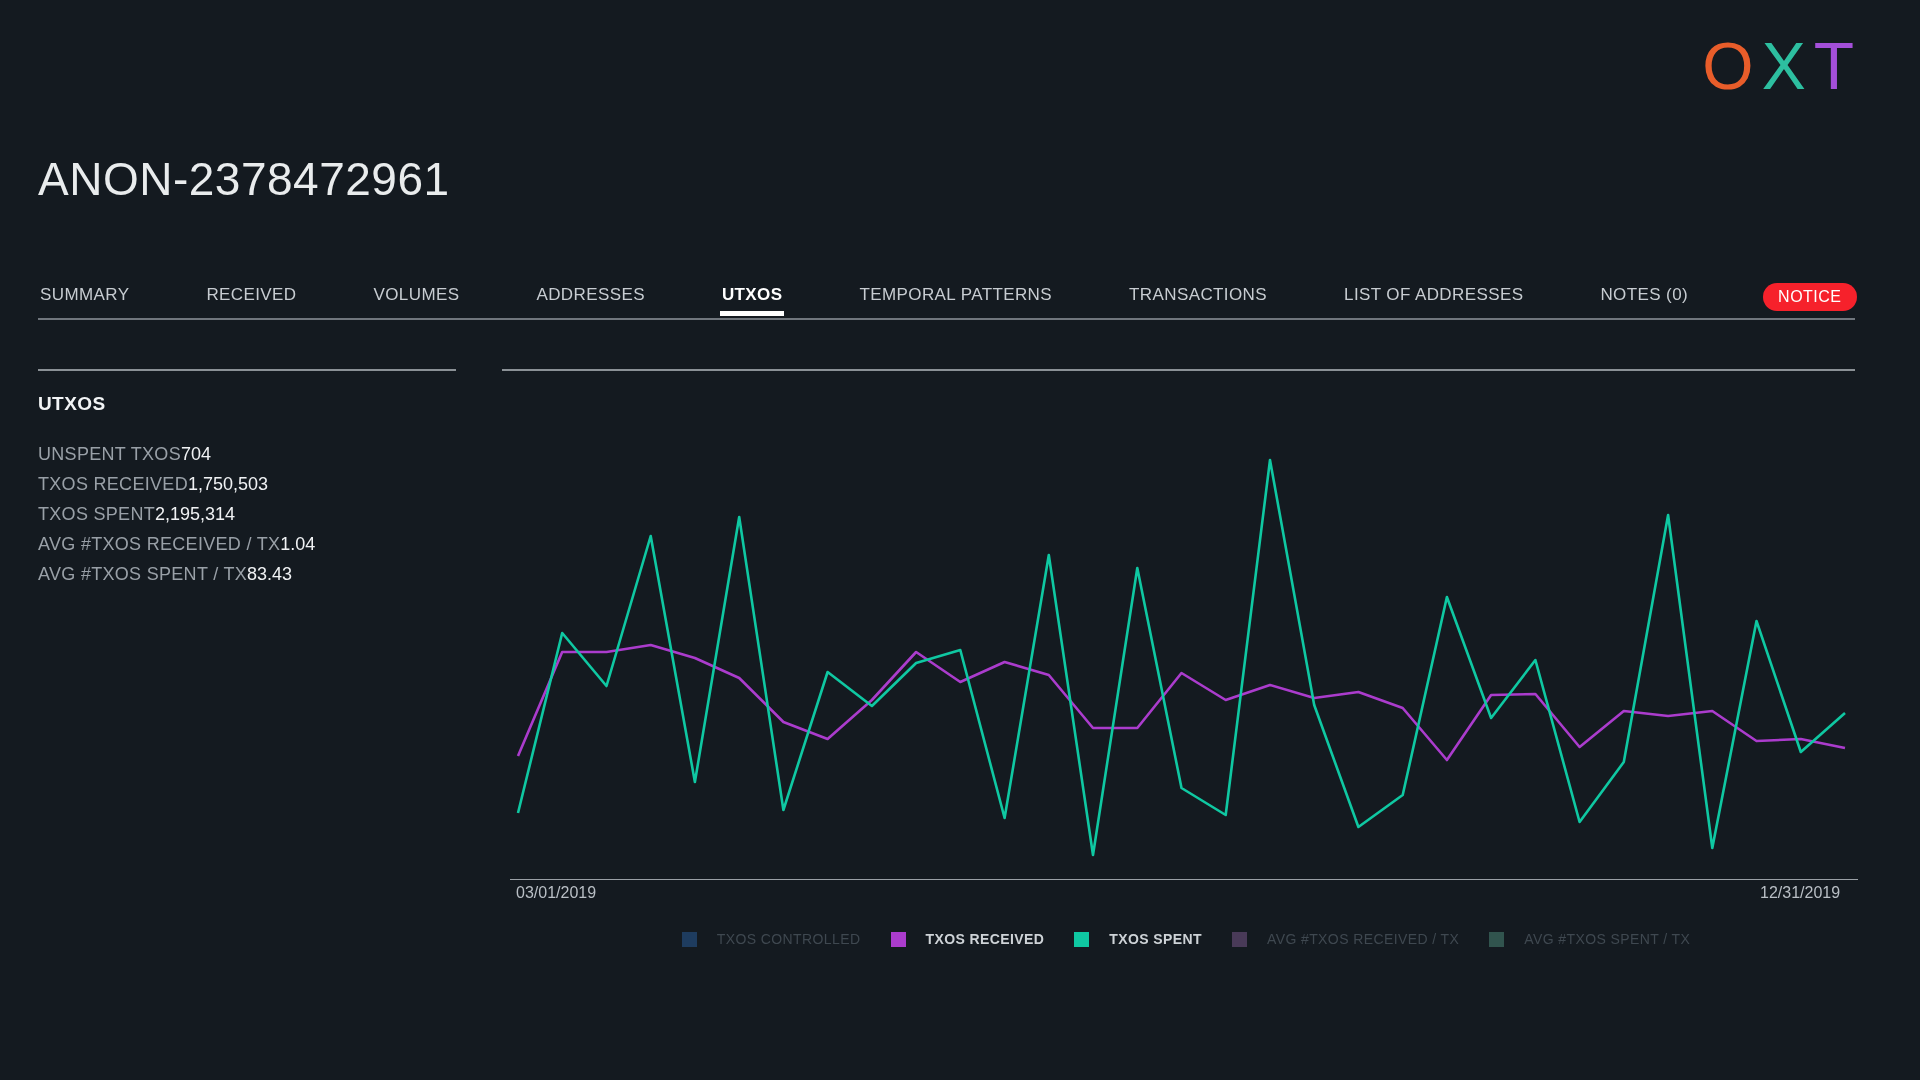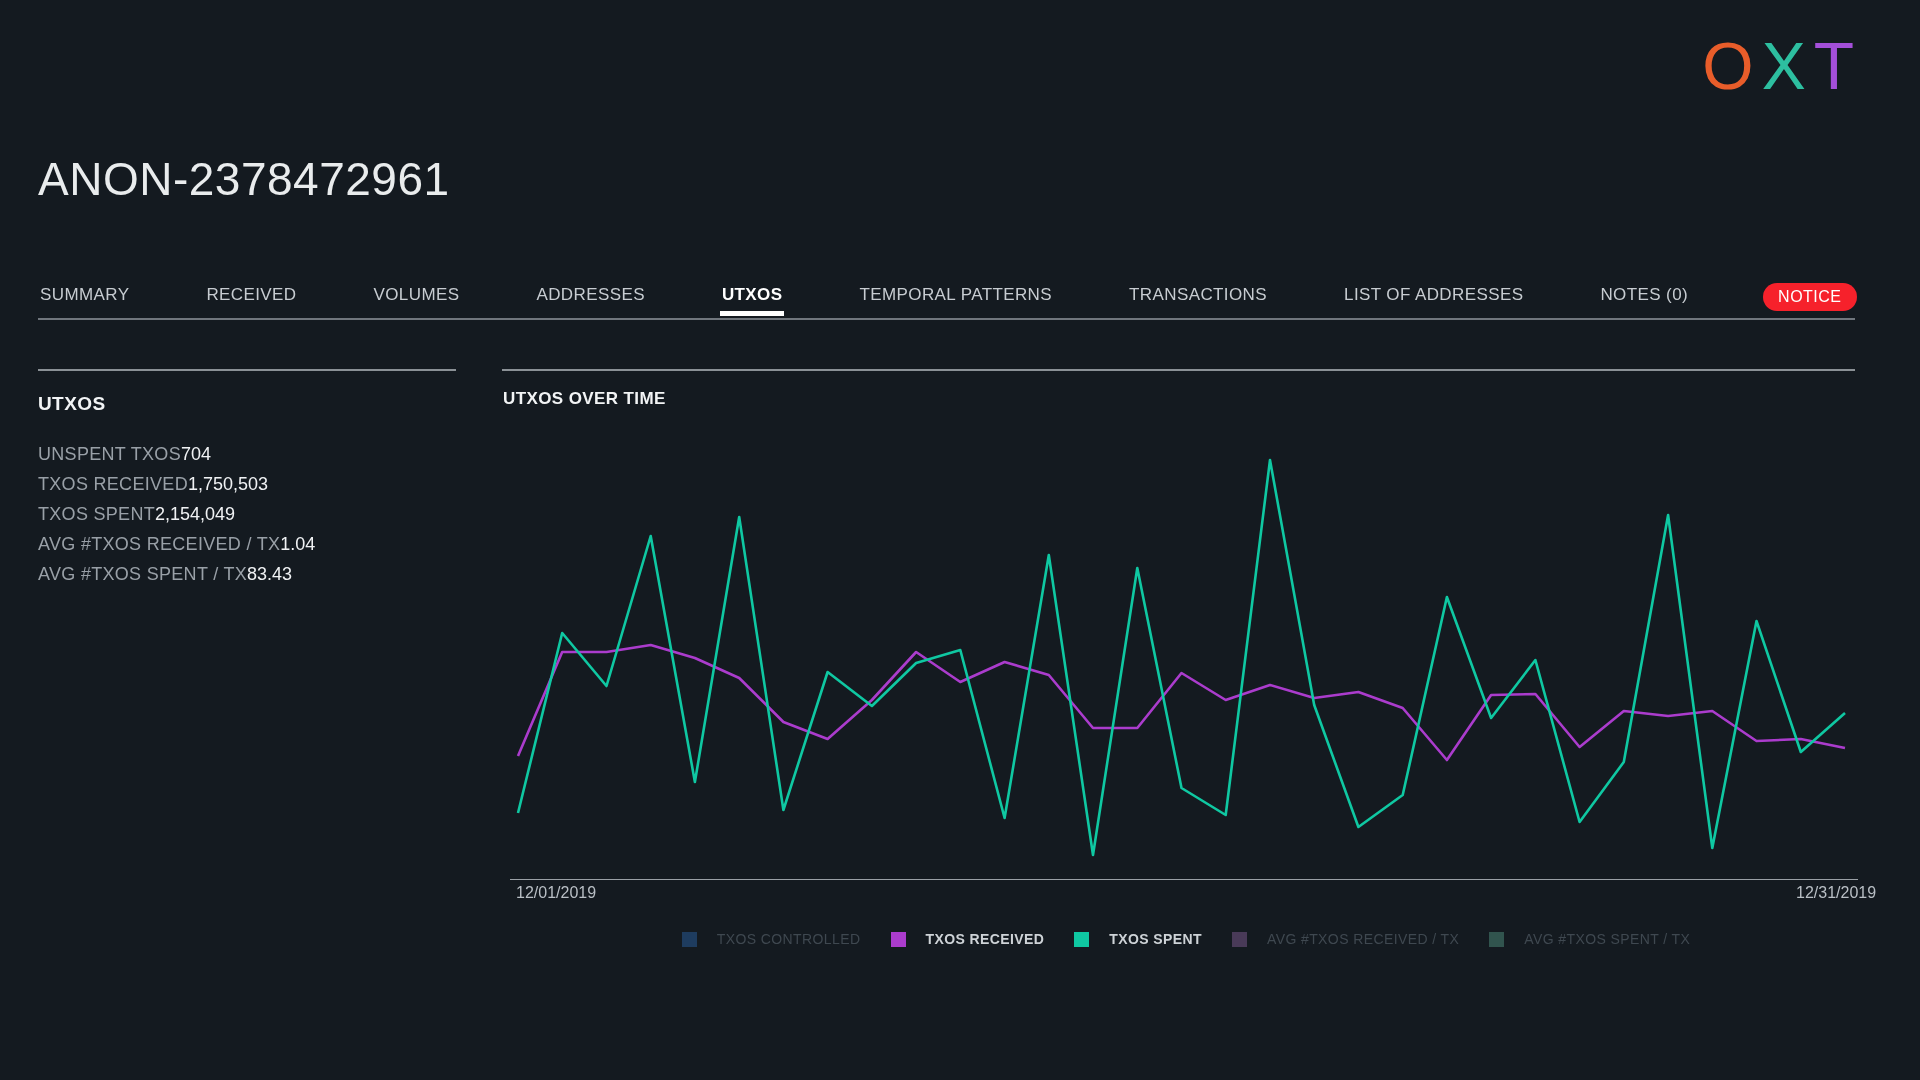--- a/index.html
+++ b/index.html
@@ -29,21 +29,21 @@
   .stat-label{color:#99a0a7;letter-spacing:.3px;}
   .stat-value{color:#f0f2f4;}
 
   
   #chart-panel{left:502px;top:369px;width:1353px;height:600px;}
   #chart-panel .topline{height:2px;background:#8b9196;}
   #chart-heading{margin:18px 0 0 1px;font-size:17px;color:#f2f4f5;font-weight:bold;letter-spacing:.4px;}
   #chart-svg{position:absolute;left:0;top:41px;}
   .x-label{position:absolute;top:515px;font-size:16px;color:#b9bfc5;}
   #x-label-start{left:14px;}
-  #x-label-end{left:1258px;margin-left:36px;}
+  #x-label-end{left:1258px;}
 
   
   #legend{position:absolute;left:0;top:562px;width:1368px;display:flex;justify-content:center;gap:30px;}
   .legend-item{display:flex;align-items:center;gap:20px;cursor:pointer;}
   .legend-swatch{width:15px;height:15px;display:inline-block;}
   .legend-label{font-size:14px;letter-spacing:.4px;color:#ced3d7;font-weight:bold;}
   .legend-item.dim .legend-label{color:#3f4850;font-weight:normal;}
 </style>
 </head>
 <body>
@@ -73,44 +73,43 @@
       <div class="stat-row">
         <span class="stat-label">UNSPENT TXOS</span>
         <span class="stat-value">704</span>
       </div>
       <div class="stat-row">
         <span class="stat-label">TXOS RECEIVED</span>
         <span class="stat-value">1,750,503</span>
       </div>
       <div class="stat-row">
         <span class="stat-label">TXOS SPENT</span>
-        <span class="stat-value">2,154,049</span>
+        <span class="stat-value">2,195,314</span>
       </div>
       <div class="stat-row">
         <span class="stat-label">AVG #TXOS RECEIVED / TX</span>
         <span class="stat-value">1.04</span>
       </div>
       <div class="stat-row">
         <span class="stat-label">AVG #TXOS SPENT / TX</span>
         <span class="stat-value">83.43</span>
       </div>
     </div>
 </section>
 
 <section id="chart-panel" class="abs">
   <div class="topline"></div>
-  <h3 id="chart-heading">UTXOS OVER TIME</h3>
   <svg id="chart-svg" width="1368" height="470" viewBox="0 0 1368 470">
       <line x1="8" y1="470" x2="1356" y2="470" stroke="#9aa0a6" stroke-width="2"></line>
       <line x1="16" y1="470" x2="16" y2="479" stroke="#9aa0a6" stroke-width="2"></line>
       <line x1="1343" y1="470" x2="1343" y2="479" stroke="#9aa0a6" stroke-width="2"></line>
       <polyline points="16.0,346 60.2,242 104.5,242 148.7,235 192.9,248 237.2,268 281.4,312 325.6,329 369.9,290 414.1,242 458.3,272 502.6,252 546.8,265 591.0,318 635.3,318 679.5,263 723.7,290 768.0,275 812.2,288 856.4,282 900.7,298 944.9,350 989.1,285 1033.4,284 1077.6,337 1121.8,301 1166.1,306 1210.3,301 1254.5,331 1298.8,329 1343.0,338" fill="none" stroke="#ab3ccd" stroke-width="2.6" stroke-linejoin="round"></polyline>
       <polyline points="16.0,403 60.2,223 104.5,276 148.7,126 192.9,372 237.2,107 281.4,400 325.6,262 369.9,296 414.1,253 458.3,240 502.6,408 546.8,145 591.0,445 635.3,158 679.5,378 723.7,405 768.0,50 812.2,295 856.4,417 900.7,385 944.9,187 989.1,308 1033.4,250 1077.6,412 1121.8,352 1166.1,105 1210.3,438 1254.5,211 1298.8,342 1343.0,303" fill="none" stroke="#0fc8a2" stroke-width="2.6" stroke-linejoin="round"></polyline>
     </svg>
-  <div class="x-label" id="x-label-start">12/01/2019</div>
+  <div class="x-label" id="x-label-start">03/01/2019</div>
   <div class="x-label" id="x-label-end">12/31/2019</div>
   <div id="legend">
       <div class="legend-item dim">
         <span class="legend-swatch" style="background: rgb(30, 60, 95);"></span>
         <span class="legend-label">TXOS CONTROLLED</span>
       </div>
       <div class="legend-item">
         <span class="legend-swatch" style="background: rgb(171, 60, 205);"></span>
         <span class="legend-label">TXOS RECEIVED</span>
       </div>

